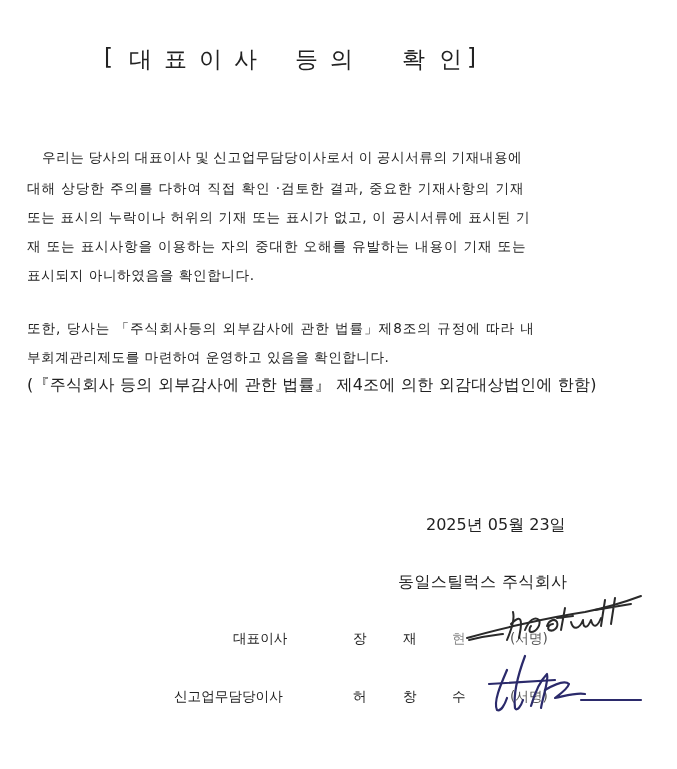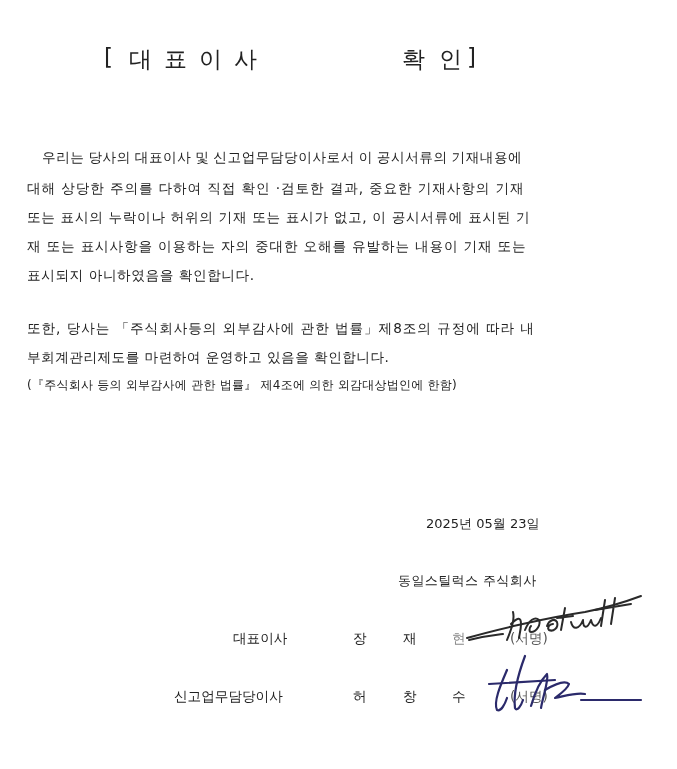--- a/index.html
+++ b/index.html
@@ -3,49 +3,50 @@
 <meta charset="utf-8">
 <style>
   html, body { margin:0; padding:0; background:#ffffff; }
   body { width:677px; height:769px; position:relative; overflow:hidden;
          font-family:"DejaVu Sans","Liberation Sans",sans-serif; color:#1e1e1e; }
   .title { position:absolute; top:44px; left:104px; width:380px; height:32px;
            font-size:23px; letter-spacing:0; white-space:nowrap; color:#222; }
   .title span { position:absolute; top:0; }
   .para { position:absolute; left:27px; width:530px; font-size:13.6px; color:#222; }
   .line { position:absolute; left:0; white-space:nowrap; height:20px; line-height:20px; }
-  .right-block { position:absolute; font-size:13px; white-space:nowrap; color:#222; }
+  .right-block { position:absolute; font-size:16px; white-space:nowrap; color:#222; }
   .sig-row { position:absolute; font-size:13.6px; white-space:nowrap; color:#222; }
   .sig-row span { position:absolute; top:0; }
   .signature { position:absolute; }
 </style>
 </head>
 <body>
 
 <div>
 
   <div class="title">
     <span style="left:0px;">[</span>
     <span style="left:25px; letter-spacing:12px;">대표이사</span>
+    <span style="left:191px; letter-spacing:12px;">등의</span>
     <span style="left:286px; letter-spacing:14px;margin-left:12px;">확인</span>
     <span style="left:363px;">]</span>
   </div>
 
   <div class="para" style="top:148px;">
     <div class="line" style="top:0; left:15px; letter-spacing:0.55px;font-family:Liberation Serif, serif;">우리는 당사의 대표이사 및 신고업무담당이사로서 이 공시서류의 기재내용에</div>
     <div class="line" style="top:30px; letter-spacing:0.9px;">대해 상당한 주의를 다하여 직접 확인 ·검토한 결과, 중요한 기재사항의 기재</div>
     <div class="line" style="top:59px; letter-spacing:0.7px;">또는 표시의 누락이나 허위의 기재 또는 표시가 없고, 이 공시서류에 표시된 기</div>
     <div class="line" style="top:88px; letter-spacing:0.85px;">재 또는 표시사항을 이용하는 자의 중대한 오해를 유발하는 내용이 기재 또는</div>
     <div class="line" style="top:117px; letter-spacing:0.6px;">표시되지 아니하였음을 확인합니다.</div>
   </div>
 
   <div class="para" style="top:318px;">
     <div class="line" style="top:0; letter-spacing:0.95px;">또한, 당사는 「주식회사등의 외부감사에 관한 법률」제8조의 규정에 따라 내</div>
     <div class="line" style="top:29px; letter-spacing:0.5px;">부회계관리제도를 마련하여 운영하고 있음을 확인합니다.</div>
-    <div class="line" style="top:57px; letter-spacing:0.25px; font-size:12px;">(『주식회사 등의 외부감사에 관한 법률』 제4조에 의한 외감대상법인에 한함)</div>
+    <div class="line" style="top:57px; letter-spacing:0.25px; font-size:16px;">(『주식회사 등의 외부감사에 관한 법률』 제4조에 의한 외감대상법인에 한함)</div>
   </div>
 
   <div class="right-block" style="top:515px; left:426px;">2025년 05월 23일</div>
   <div class="right-block" style="top:572px; left:398px; letter-spacing:0.4px;">동일스틸럭스 주식회사</div>
 
   <div class="sig-row" style="top:630px; left:0; width:677px; height:20px;">
     <span style="left:233px;">대표이사</span>
     <span style="left:353px;">장</span>
     <span style="left:403px;">재</span>
     <span style="left:452px; color:#888;">현</span>

